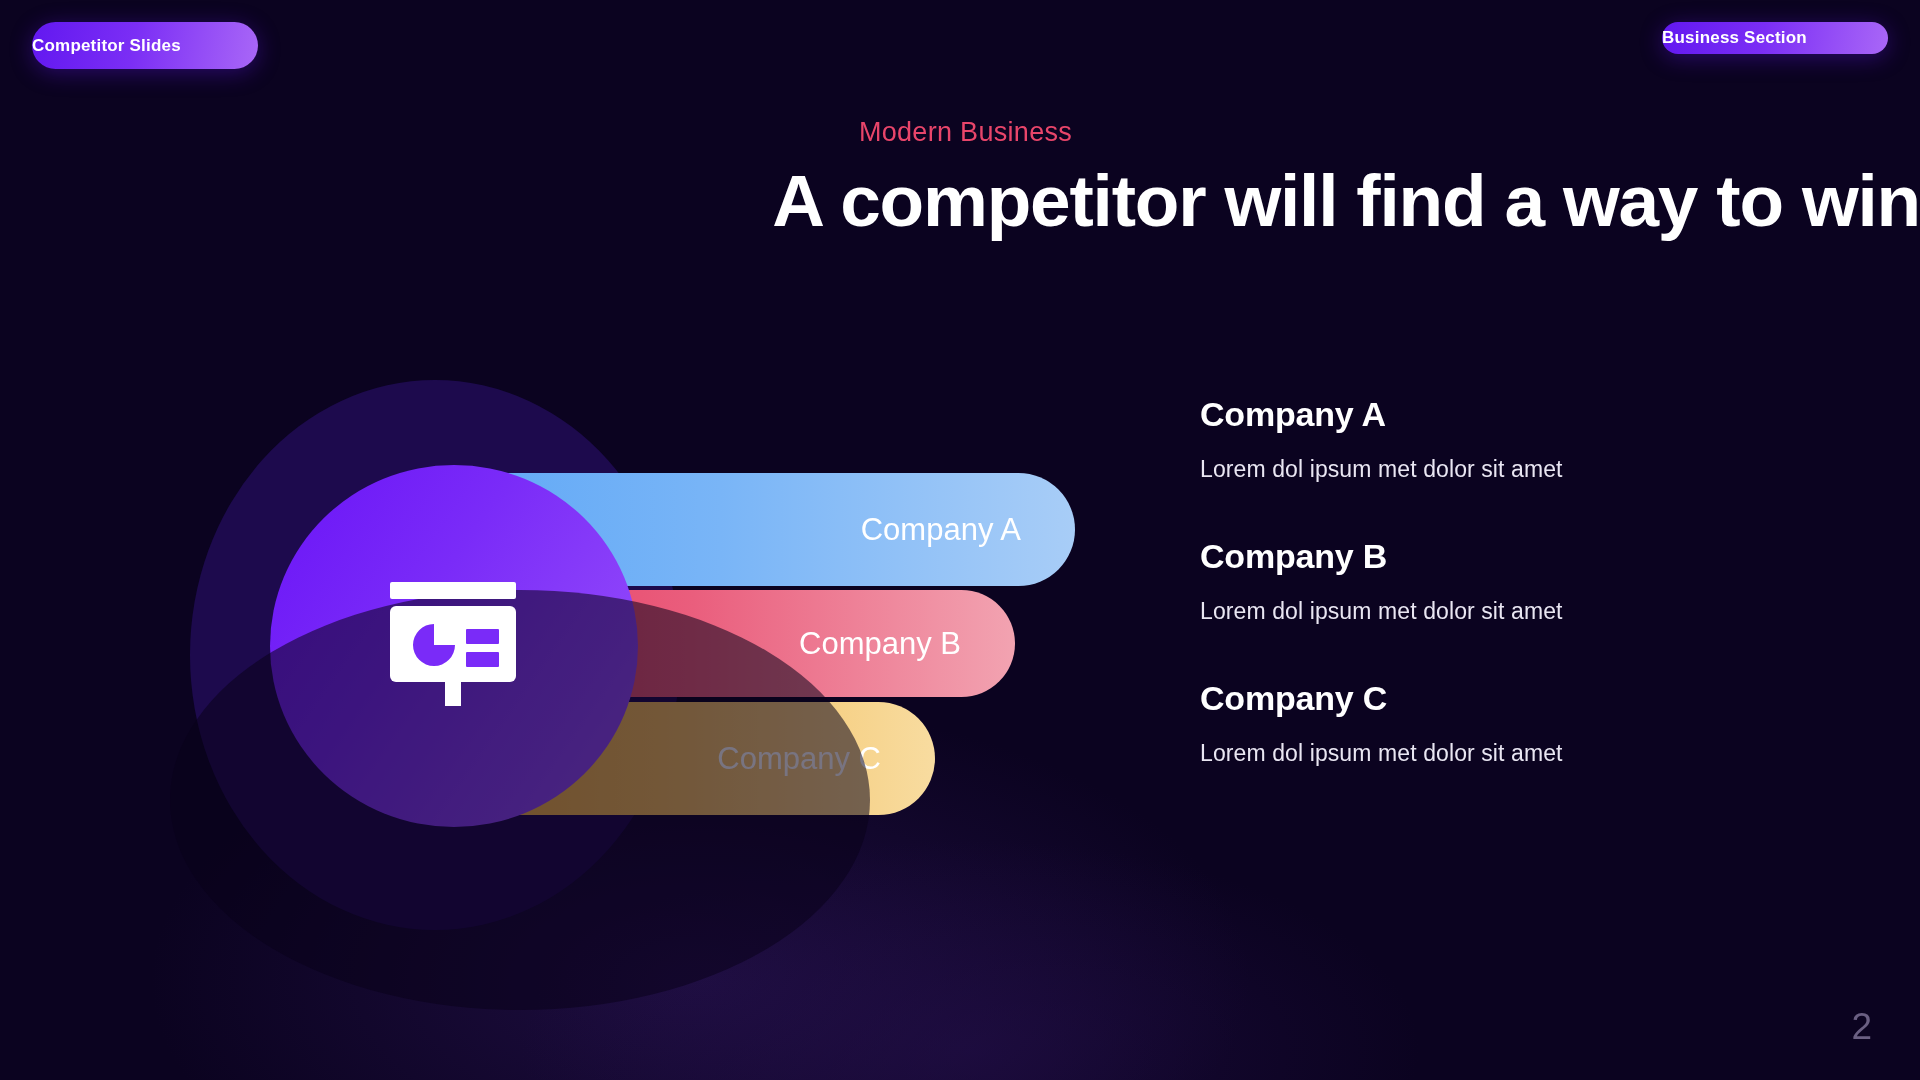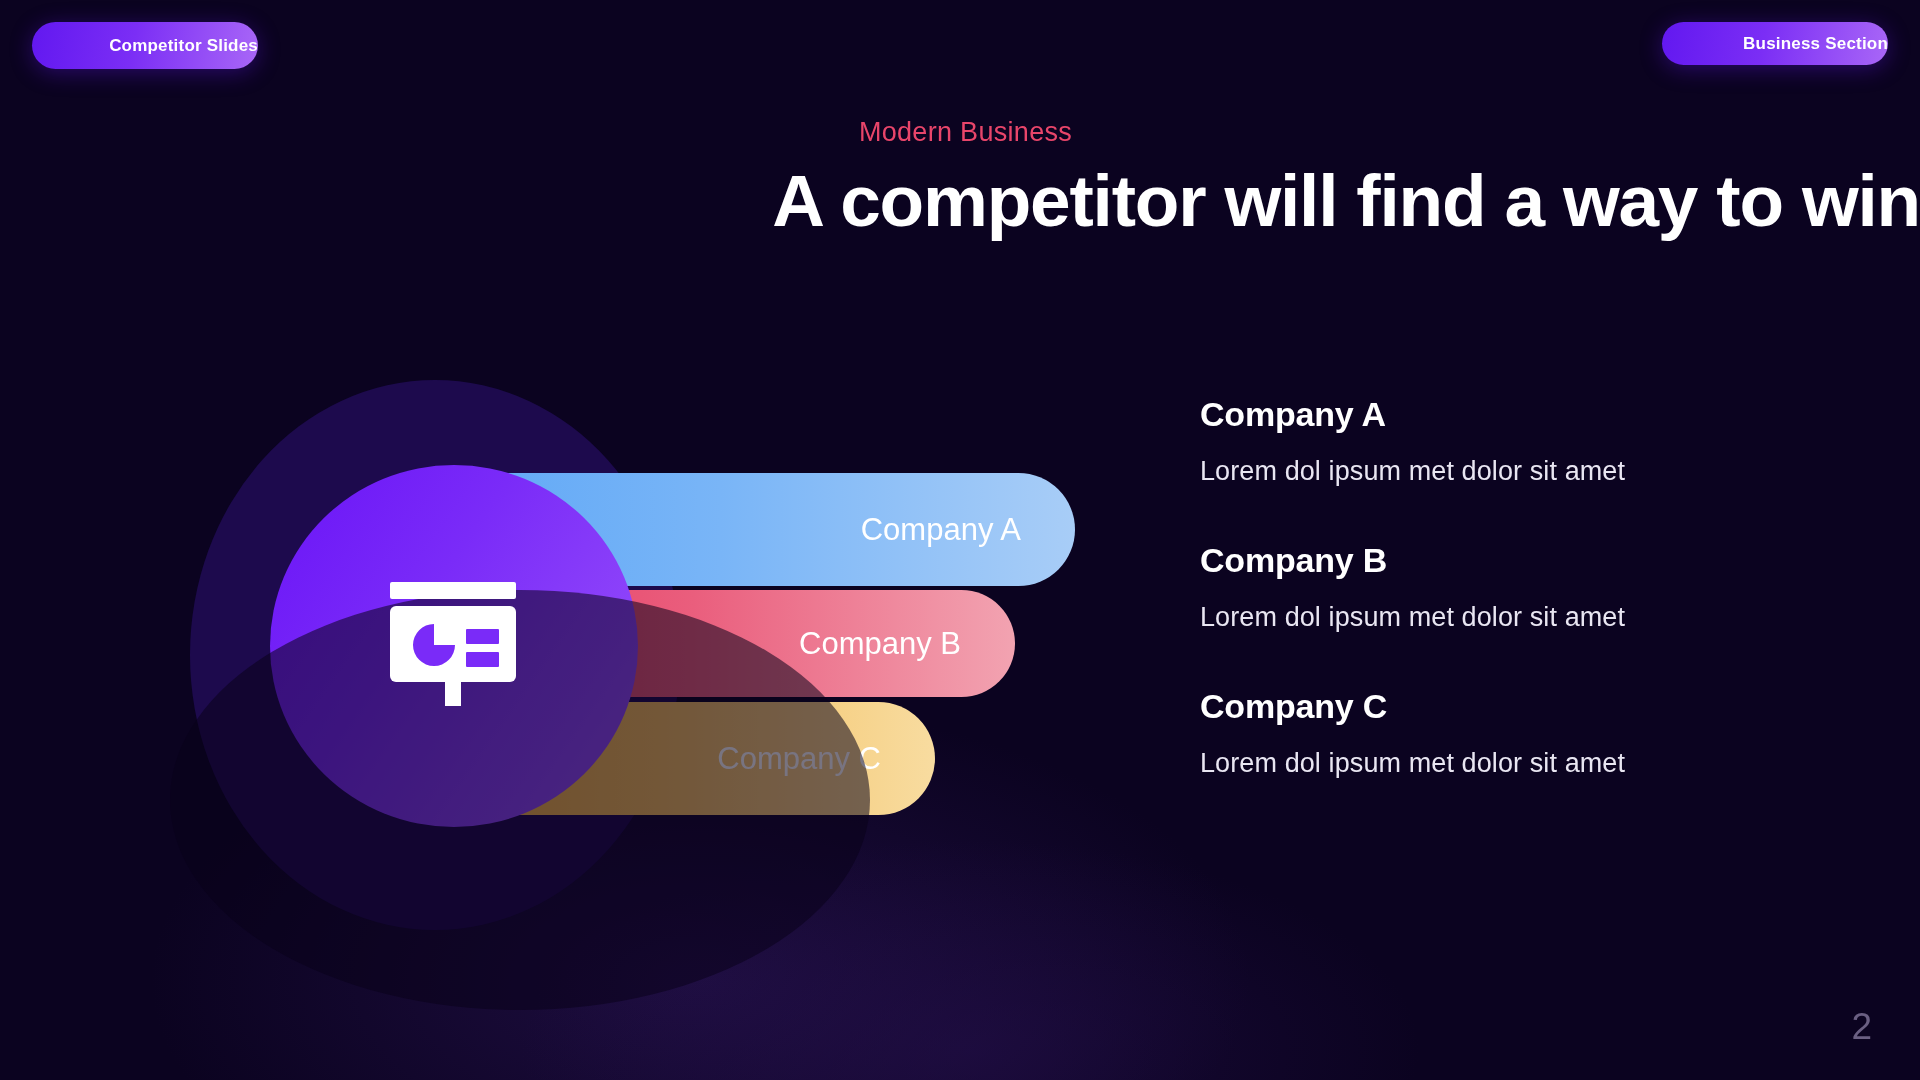--- a/index.html
+++ b/index.html
@@ -13,28 +13,28 @@
 
   
   .bg-blob{position:absolute;border-radius:50%;pointer-events:none;}
   .bg-blob-1{left:150px;top:700px;width:1100px;height:560px;
     background:radial-gradient(closest-side, rgba(45,22,90,.55), rgba(11,3,32,0));}
   .bg-blob-2{left:520px;top:840px;width:900px;height:420px;
     background:radial-gradient(closest-side, rgba(38,16,78,.5), rgba(11,3,32,0));}
 
   
   .pill{
-    position:absolute;display:flex;align-items:center;justify-content:flex-end;
+    position:absolute;display:flex;align-items:center;justify-content:flex-start;
     border-radius:999px;color:#ffffff;font-weight:bold;letter-spacing:.2px;
     background:linear-gradient(100deg,#6218f0 0%,#7a2df4 45%,#a濃 100%);
     background:linear-gradient(100deg,#6218f0 0%,#7b2ef5 45%,#a967f7 100%);
     box-shadow:0 4px 22px rgba(98,24,240,.35);
   }
   .pill-left{left:32px;top:22px;width:226px;height:47px;font-size:17px;}
-  .pill-right{left:1662px;top:22px;width:226px;height:43px;font-size:17px;}
+  .pill-right{left:1662px;top:22px;width:226px;height:32px;font-size:17px;}
 
   
   .eyebrow{
     position:absolute;left:11px;right:0;top:117px;text-align:center;
     color:#e8456a;font-size:27px;font-weight:normal;letter-spacing:.3px;
   }
   .headline{
     position:absolute;left:0;right:0;top:162px;text-align:right;
     color:#ffffff;font-size:73px;font-weight:bold;letter-spacing:-1.2px;
     line-height:1.06;white-space:nowrap;
@@ -74,21 +74,21 @@
     background:linear-gradient(90deg,#efae3c 0%,#f3be5c 45%,#f8dca0 100%);}
 
   
   .details{position:absolute;left:1200px;top:395px;width:640px;}
   .detail-item{margin-bottom:54px;}
   .detail-item:last-child{margin-bottom:0;}
   .detail-title{
     color:#ffffff;font-size:34px;font-weight:bold;letter-spacing:-.2px;margin:0 0 22px 0;
   }
   .detail-desc{
-    color:#e9e6f2;font-size:27px;font-weight:normal;letter-spacing:.1px;margin:0;
+    color:#e9e6f2;font-size:23px;font-weight:normal;letter-spacing:.1px;margin:0;
   }
 
   
   .page-number{
     position:absolute;right:48px;bottom:32px;color:#6a5f82;
     font-size:37px;font-weight:normal;
   }
 </style>
 </head>
 <body>

